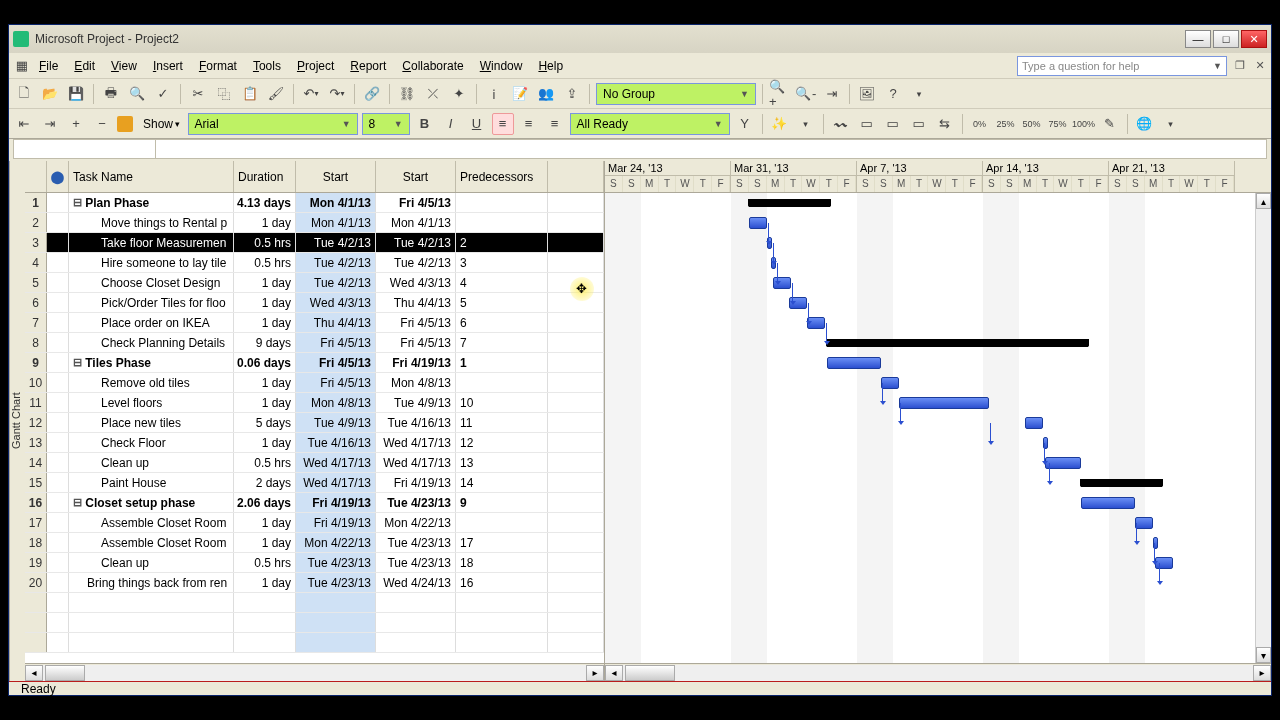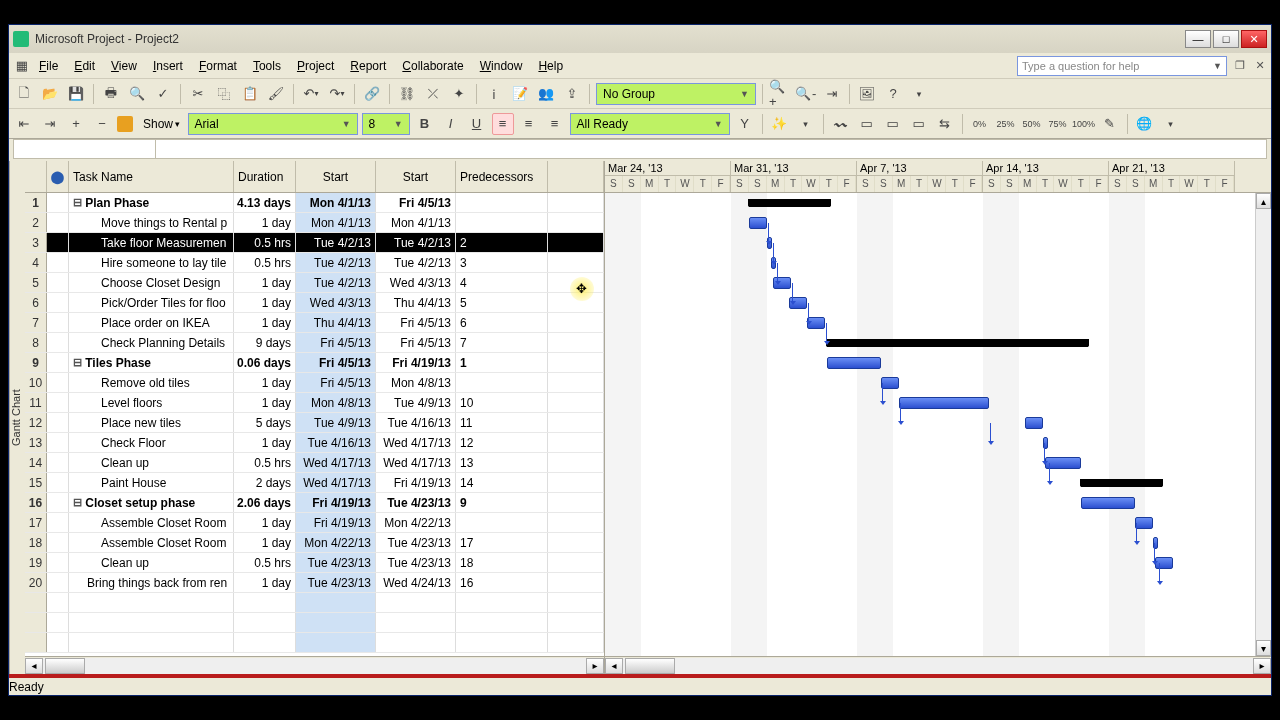--- a/index.html
+++ b/index.html
@@ -68,21 +68,21 @@
 .bar { position: absolute; height: 12px; top: 4px; background: linear-gradient(#6a8ff5,#2b4fd0); border: 1px solid #1a3a9a; border-radius: 2px; }
 .summarybar { position: absolute; height: 8px; top: 6px; background: #000; }
 .summarybar::before, .summarybar::after { content:''; position:absolute; top:0; width:0; height:0; border-top: 8px solid #000; }
 .summarybar::before { left:-1px; border-right: 6px solid transparent; }
 .summarybar::after { right:-1px; border-left: 6px solid transparent; }
 .milestone { position: absolute; width: 10px; height: 10px; top: 5px; background: #000; transform: rotate(45deg); }
 .link { position:absolute; border-left: 1px solid #2b4fd0; border-bottom: 1px solid #2b4fd0; }
 .link::after { content:''; position:absolute; bottom:-3px; left:-3px; width:0;height:0; border-top:4px solid #2b4fd0; border-left:3px solid transparent; border-right:3px solid transparent; }
 .cursor-highlight { position:absolute; width:24px; height:24px; border-radius:50%; background: radial-gradient(rgba(255,240,100,0.9), rgba(255,240,100,0)); pointer-events:none; }
 .mlabel { position:absolute; font-size:11px; font-weight:bold; color:#333; }
-.statusbar { height: 21px; background: #ece9d8; border-top: 4px solid #b91c1c; font-size: 12px; padding: 2px 0; display:flex; align-items:center; }
+.statusbar { height: 14px; background: #ece9d8; border-top: 1px solid #b91c1c; font-size: 12px; padding: 2px 12px; display:flex; align-items:center; }
 .vscroll { position:absolute; right:0; top:32px; bottom:18px; width:16px; background:#ece9d8; border-left:1px solid #ccc; }
 .vscroll .arrow { height:16px; border:1px solid #aaa; background:linear-gradient(#fff,#ddd); font-size:10px; display:flex;align-items:center;justify-content:center; }
 .vscroll .vtrack { height: calc(100% - 32px); background:#efefef; }
 </style>
 </head>
 <body>
 
 <div class="app">
   <div class="titlebar">
     <div class="icon"></div>

